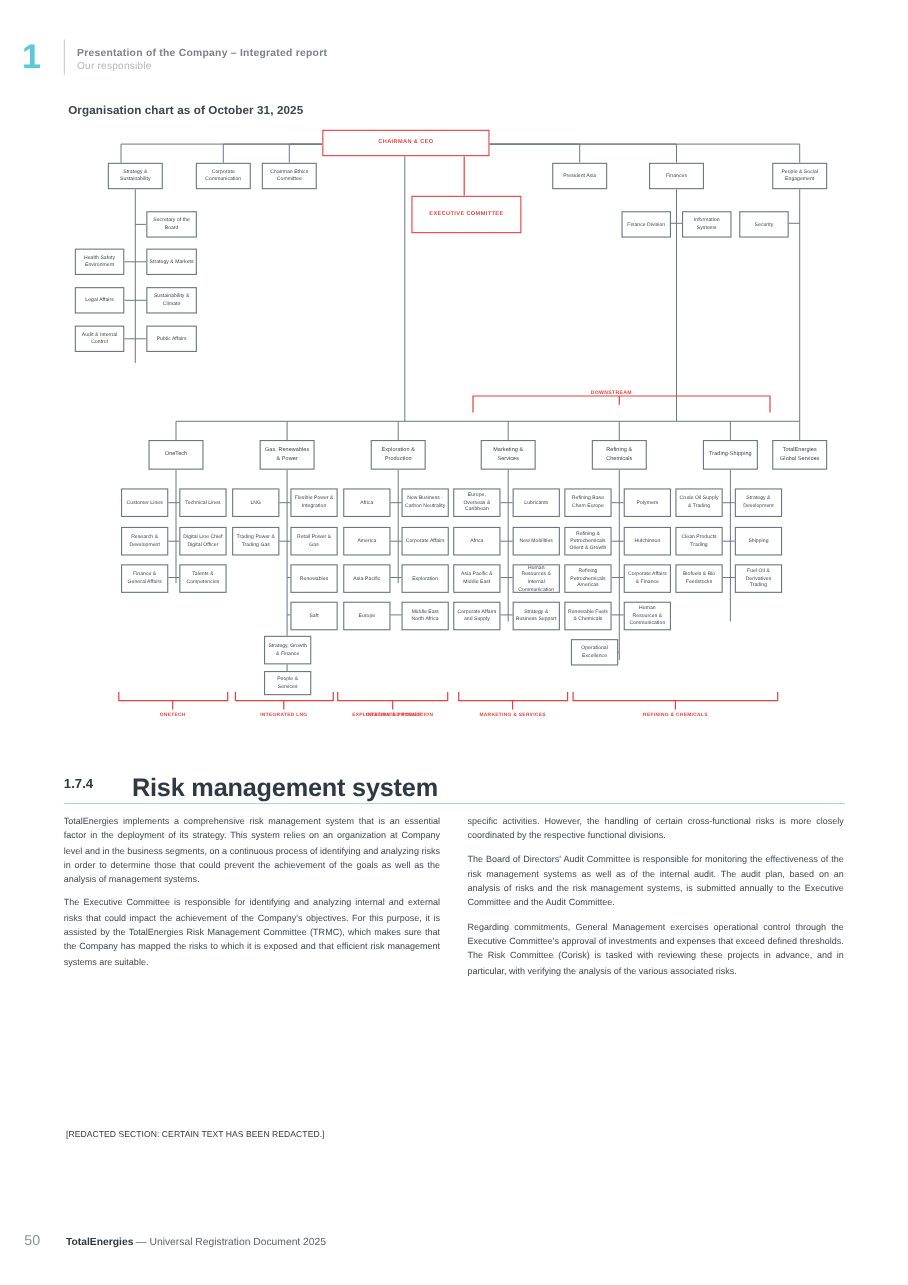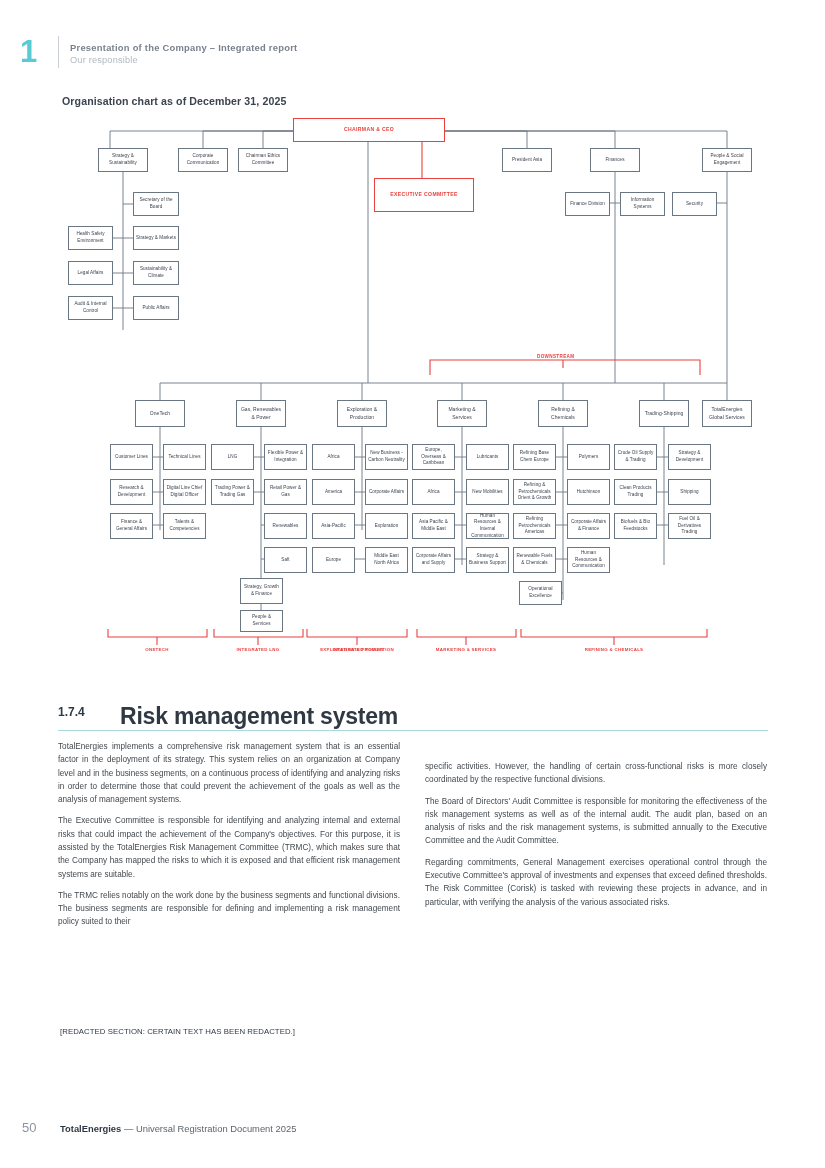--- a/index.html
+++ b/index.html
@@ -90,21 +90,21 @@
     position:absolute; left:62px; top:-2px;
     font-size:23px; font-weight:700; color:#2f3944;
     letter-spacing:-.2px;
   }
   #sec-rule {
     position:absolute; left:58px; top:730px;
     width:710px; height:1px; background:#a9d8df;
   }
 
   #col-left  { position:absolute; left:58px;  top:740px; width:342px; }
-  #col-right { position:absolute; left:425px; top:740px; width:342px;margin-top:20px; }
+  #col-right { position:absolute; left:425px; top:740px; width:342px; }
   .para {
     font-size:8.2px;
     line-height:1.62;
     color:#42494f;
     text-align:justify;
     margin:0 0 8px 0;
   }
 
   #redacted {
     position:absolute; left:60px; top:1027px;
@@ -126,21 +126,21 @@
 </head>
 <body>
 
 <div id="header">
   <div id="chapter-num">1</div>
   <div id="header-rule"></div>
   <div id="header-title">Presentation of the Company – Integrated report</div>
   <div id="header-sub">Our responsible</div>
 </div>
 
-<div id="chart-title">Organisation chart as of December 31, 2025</div>
+<div id="chart-title">Organisation chart as of October 31, 2025</div>
 
 <div id="orgchart">
   <svg width="825" height="560">
     <g stroke="#6b7683" stroke-width="0.9" fill="none">
 
       <path d="M293,21 L110,21 L110,38"></path>
       <path d="M293,21 L203,21 L203,38"></path>
       <path d="M293,21 L263,21 L263,38"></path>
       <path d="M445,21 L527,21 L527,38"></path>
       <path d="M445,21 L615,21 L615,38"></path>
@@ -344,21 +344,20 @@
 
 <div id="sec-head">
   <span id="sec-num">1.7.4</span>
   <span id="sec-title">Risk management system</span>
 </div>
 <div id="sec-rule"></div>
 
 <div id="col-left">
   <p class="para">TotalEnergies implements a comprehensive risk management system that is an essential factor in the deployment of its strategy. This system relies on an organization at Company level and in the business segments, on a continuous process of identifying and analyzing risks in order to determine those that could prevent the achievement of the goals as well as the analysis of management systems.</p>
   <p class="para">The Executive Committee is responsible for identifying and analyzing internal and external risks that could impact the achievement of the Company's objectives. For this purpose, it is assisted by the TotalEnergies Risk Management Committee (TRMC), which makes sure that the Company has mapped the risks to which it is exposed and that efficient risk management systems are suitable.</p>
-  <p class="para">The TRMC relies notably on the work done by the business segments and functional divisions. The business segments are responsible for defining and implementing a risk management policy suited to their</p>
 </div>
 
 <div id="col-right">
   <p class="para">specific activities. However, the handling of certain cross-functional risks is more closely coordinated by the respective functional divisions.</p>
   <p class="para">The Board of Directors' Audit Committee is responsible for monitoring the effectiveness of the risk management systems as well as of the internal audit. The audit plan, based on an analysis of risks and the risk management systems, is submitted annually to the Executive Committee and the Audit Committee.</p>
   <p class="para">Regarding commitments, General Management exercises operational control through the Executive Committee's approval of investments and expenses that exceed defined thresholds. The Risk Committee (Corisk) is tasked with reviewing these projects in advance, and in particular, with verifying the analysis of the various associated risks.</p>
 </div>
 
 <div id="redacted">[REDACTED SECTION: CERTAIN TEXT HAS BEEN REDACTED.]</div>
 

